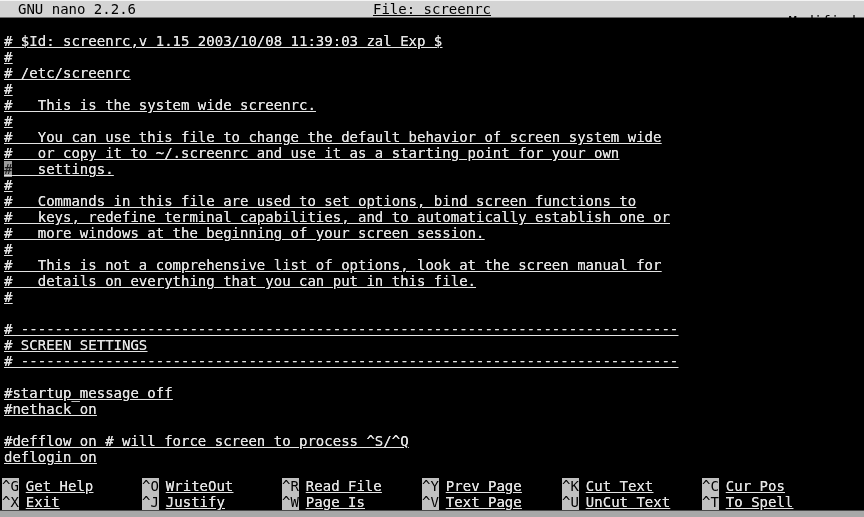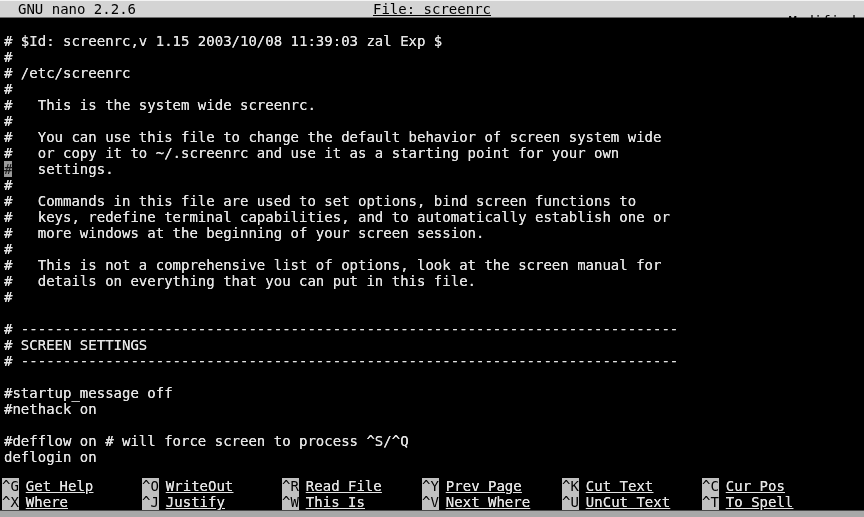--- a/index.html
+++ b/index.html
@@ -26,20 +26,21 @@
     text-shadow: none;
     white-space: pre;
   }
   .tb-left   { position: absolute; left: 18px; top: 0; }
   .tb-center { position: absolute; left: 0; right: 0; top: 0; text-align: center; text-decoration: underline; }
   .tb-right  { position: absolute; right: 8px; top: 12px; }
   
   .editor {
     position: absolute; top: 33px; left: 4px; right: 16px;
     margin: 0;
+    text-decoration: underline;
   }
   .line { height: 16px; white-space: pre; }
   .cursor {
     background: var(--cursor_bg, #9a9a9a);
     color: #161616;
     text-shadow: none;
   }
   
   .menu { position: absolute; top: 478px; left: 0; right: 0; }
   .menu-row { position: relative; height: 16px; }
@@ -75,24 +76,24 @@
   <div class="menu" id="menu">
       <div class="menu-row">
         <span class="menu-item" style="left: 2px;"><span class="mkey">^G</span><span class="mlabel">Get Help</span></span>
         <span class="menu-item" style="left: 142px; text-align: center;"><span class="mkey">^O</span><span class="mlabel">WriteOut</span></span>
         <span class="menu-item" style="left: 282px; text-align: center;"><span class="mkey">^R</span><span class="mlabel">Read File</span></span>
         <span class="menu-item" style="left: 422px;"><span class="mkey">^Y</span><span class="mlabel">Prev Page</span></span>
         <span class="menu-item" style="left: 562px;"><span class="mkey">^K</span><span class="mlabel">Cut Text</span></span>
         <span class="menu-item" style="left: 702px;"><span class="mkey">^C</span><span class="mlabel">Cur Pos</span></span>
       </div>
       <div class="menu-row">
-        <span class="menu-item" style="left: 2px;"><span class="mkey">^X</span><span class="mlabel">Where</span></span>
+        <span class="menu-item" style="left: 2px;"><span class="mkey">^X</span><span class="mlabel">Exit</span></span>
         <span class="menu-item" style="left: 142px;"><span class="mkey">^J</span><span class="mlabel">Justify</span></span>
-        <span class="menu-item" style="left: 282px;"><span class="mkey">^W</span><span class="mlabel">This Is</span></span>
-        <span class="menu-item" style="left: 422px;"><span class="mkey">^V</span><span class="mlabel">Next Where</span></span>
+        <span class="menu-item" style="left: 282px;"><span class="mkey">^W</span><span class="mlabel">Page Is</span></span>
+        <span class="menu-item" style="left: 422px;"><span class="mkey">^V</span><span class="mlabel">Text Page</span></span>
         <span class="menu-item" style="left: 562px;"><span class="mkey">^U</span><span class="mlabel">UnCut Text</span></span>
         <span class="menu-item" style="left: 702px; text-align: right;"><span class="mkey">^T</span><span class="mlabel">To Spell</span></span>
       </div>
     </div>
 
   <div class="bottom-strip"></div>
 
 </div>
 
 </body></html>

